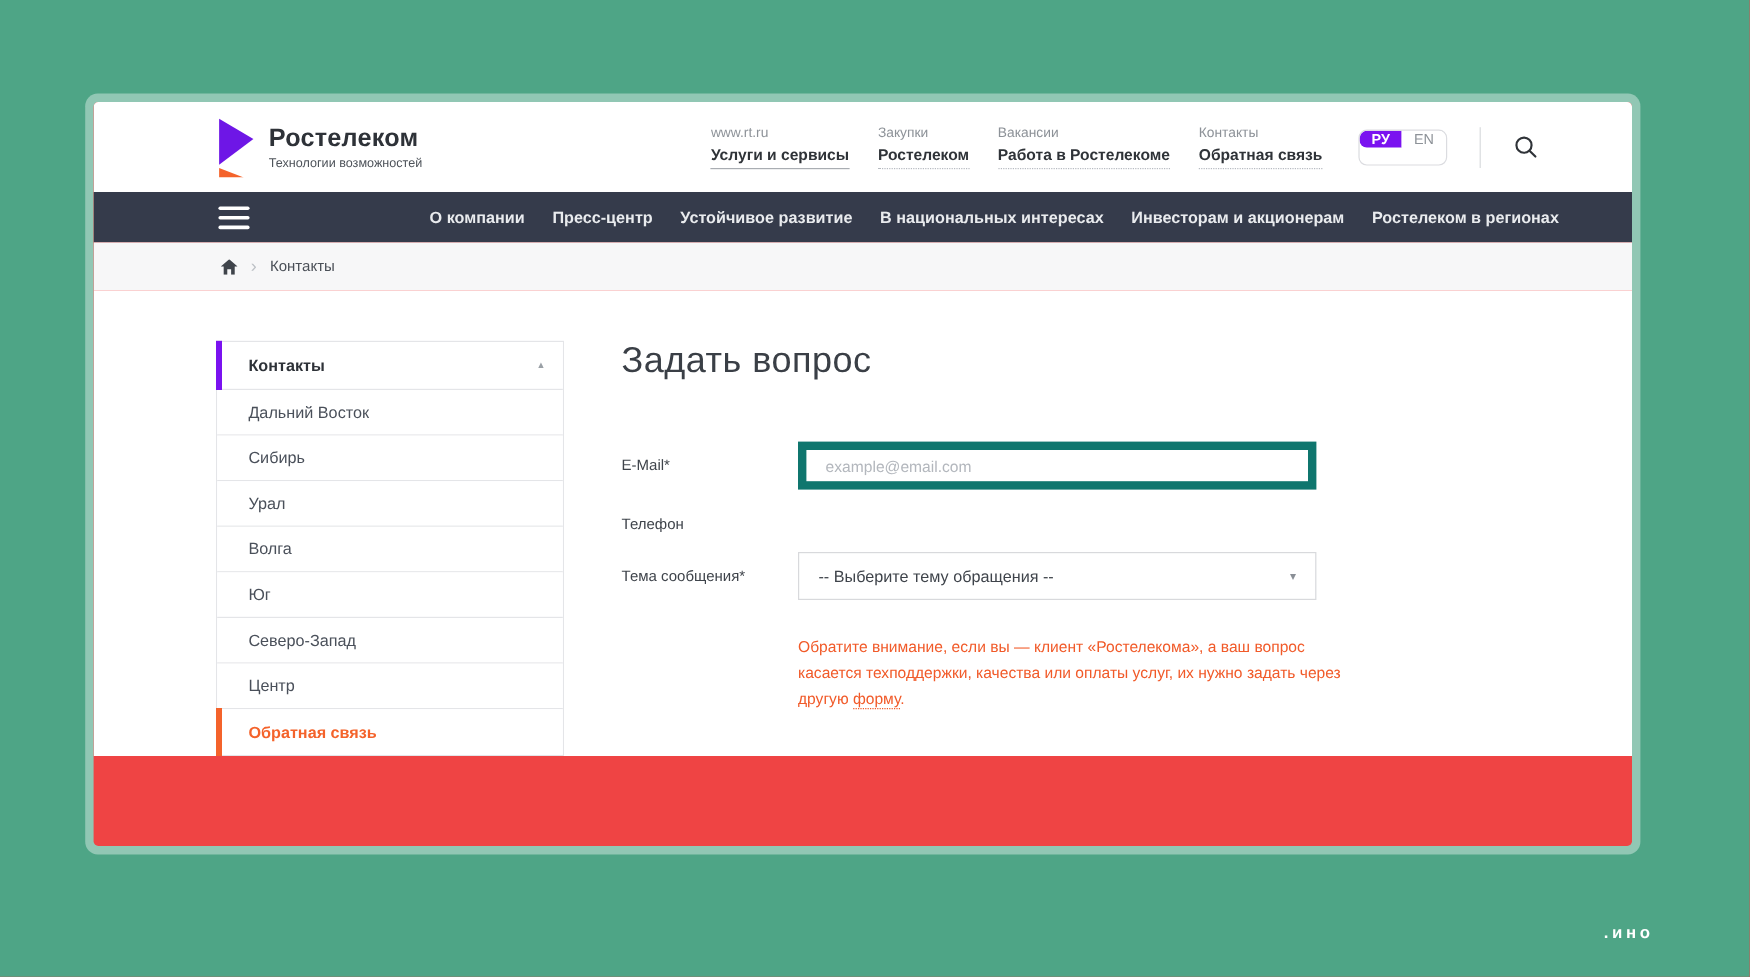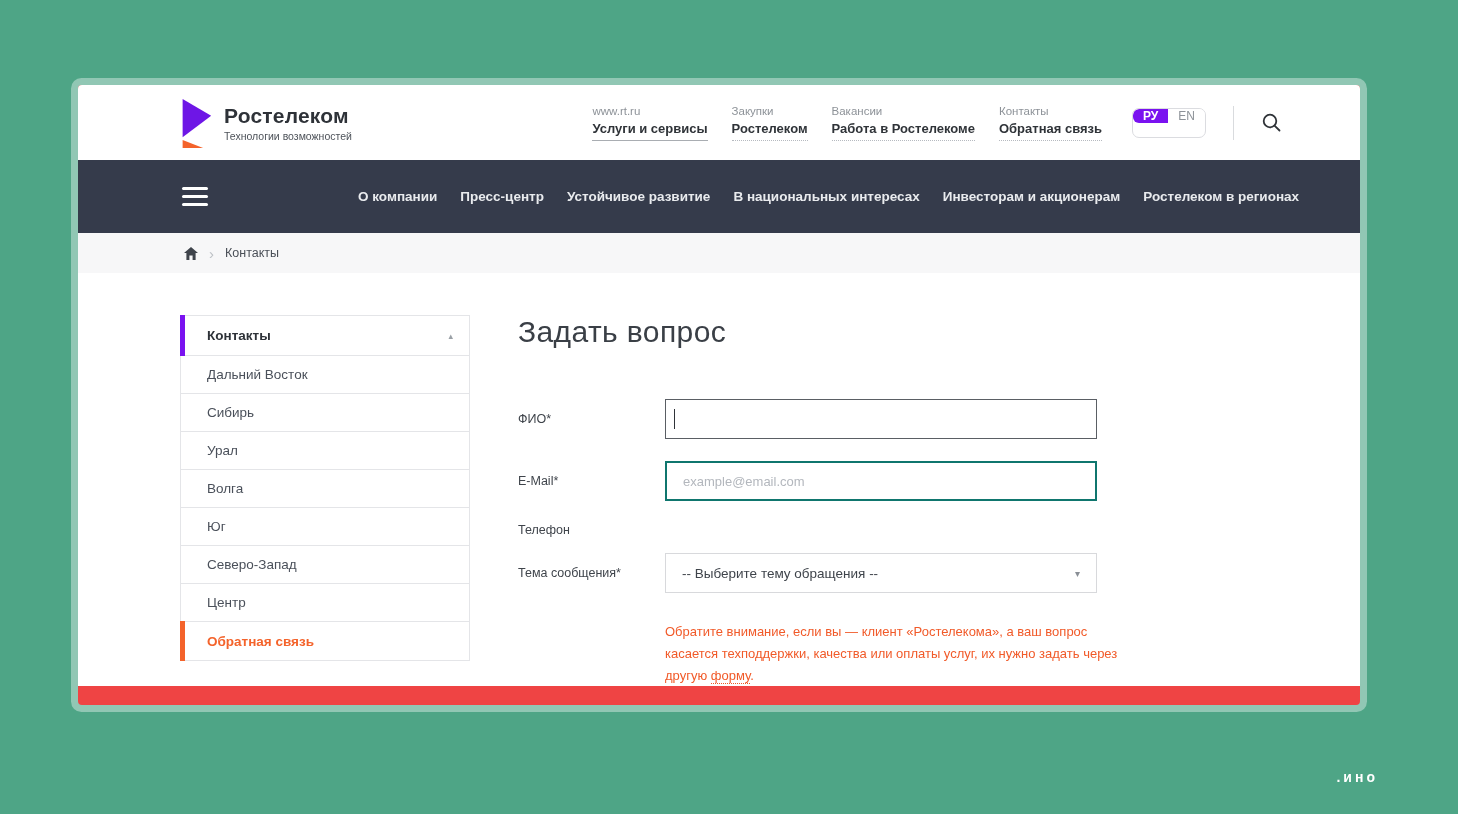--- a/index.html
+++ b/index.html
@@ -44,21 +44,21 @@
     margin-left: 30px; display: flex; align-items: flex-start;
     border: 1px solid #DBDCE0; border-radius: 7px; height: 30px; overflow: hidden;
   }
   .lang { display: flex; align-items: center; padding: 0 10px; font-size: 12px; cursor: pointer; }
   .lang.active { background: #7A12F0; color: #fff; font-weight: bold; border-radius: 6px 0 0 6px; }
   .lang.inactive { background: #fff; color: #8D9298; }
   .vdiv { width: 1px; height: 34px; background: #D9DBDE; margin: 0 27px; }
   .search-btn { background: none; border: none; cursor: pointer; display: flex; align-items: center; }
   
   .main-nav {
-    height: 73px; background: #353B4B;
+    height: 42px; background: #353B4B;
     display: flex; align-items: center;
     padding-left: 104px;
   }
   .burger { background: none; border: none; cursor: pointer; display: flex; flex-direction: column; gap: 5px; }
   .burger span { display: block; width: 26px; height: 3px; background: #fff; border-radius: 2px; }
   .nav-items { display: flex; gap: 23px; margin-left: 150px; }
   .nav-item {
     color: #E9EBEE; font-size: 13.5px; font-weight: bold;
     text-decoration: none; white-space: nowrap; cursor: pointer;
   }
@@ -89,21 +89,21 @@
   .accent.orange { background: #F4632B; }
   .caret-up { color: #9AA0A6; font-size: 9px; }
   .side-row.active { color: #F4632B; font-weight: bold; }
   
   .form-area { margin-left: 48px; width: 600px; }
   .form-title { font-size: 30px; font-weight: 400; color: #3A3F46; letter-spacing: 0.4px; margin-bottom: 50px; }
   .frow { display: flex; align-items: center; margin-bottom: 22px; }
   .frow label { width: 147px; flex-shrink: 0; font-size: 12.5px; color: #3F444B; }
   .text-input {
     width: 432px; height: 40px;
-    border: 2px solid #0f766e; background: #fff;
+    border: 7px solid #0f766e; background: #fff;
     padding: 0 16px; font-size: 13px; color: #3F444B;
     font-family: "Liberation Sans", "DejaVu Sans", sans-serif;
     outline: none;
   }
   .text-input::placeholder { color: #B3B7BD; }
   .input-wrap { position: relative; width: 432px; height: 40px; }
   .input-wrap.focused .text-input { border: 1.5px solid #5A5E64; }
   .caret-bar {
     position: absolute; left: 9px; top: 10px;
     width: 1px; height: 20px; background: #2F3338;
@@ -224,27 +224,20 @@
       <div class="side-row">Центр</div>
       <div class="side-row active">
         <span class="accent orange"></span>
         <span>Обратная связь</span>
       </div>
     </aside>
 
     <section class="form-area">
       <h1 class="form-title">Задать вопрос</h1>
 
-      <div class="frow">
-        <label>ФИО*</label>
-        <div class="input-wrap focused">
-          <input class="text-input" type="text" style="">
-          <span class="caret-bar"></span>
-        </div>
-      </div>
 
       <div class="frow">
         <label>E-Mail*</label>
         <input class="text-input" type="text" placeholder="example@email.com" style="">
       </div>
 
       <div class="frow frow-phone">
         <label>Телефон</label>
       </div>
 

